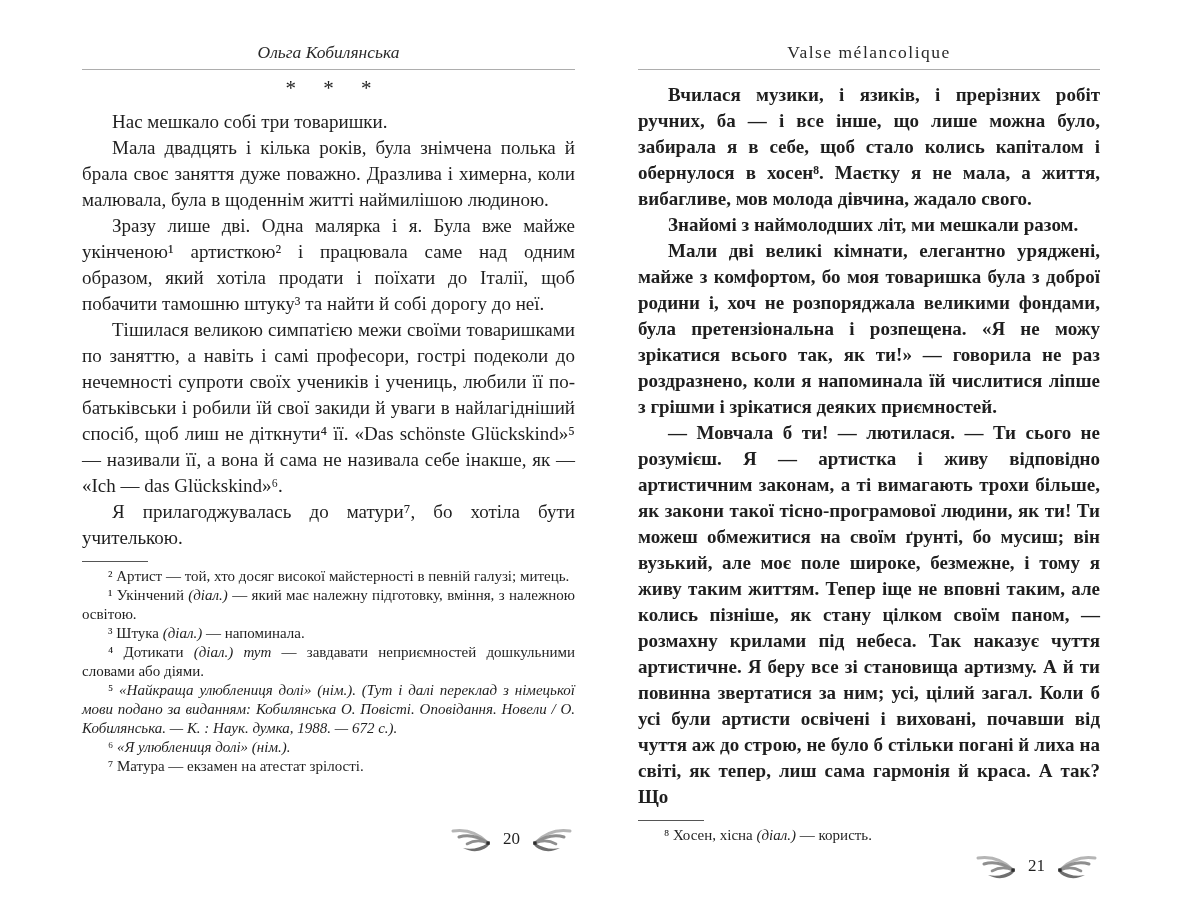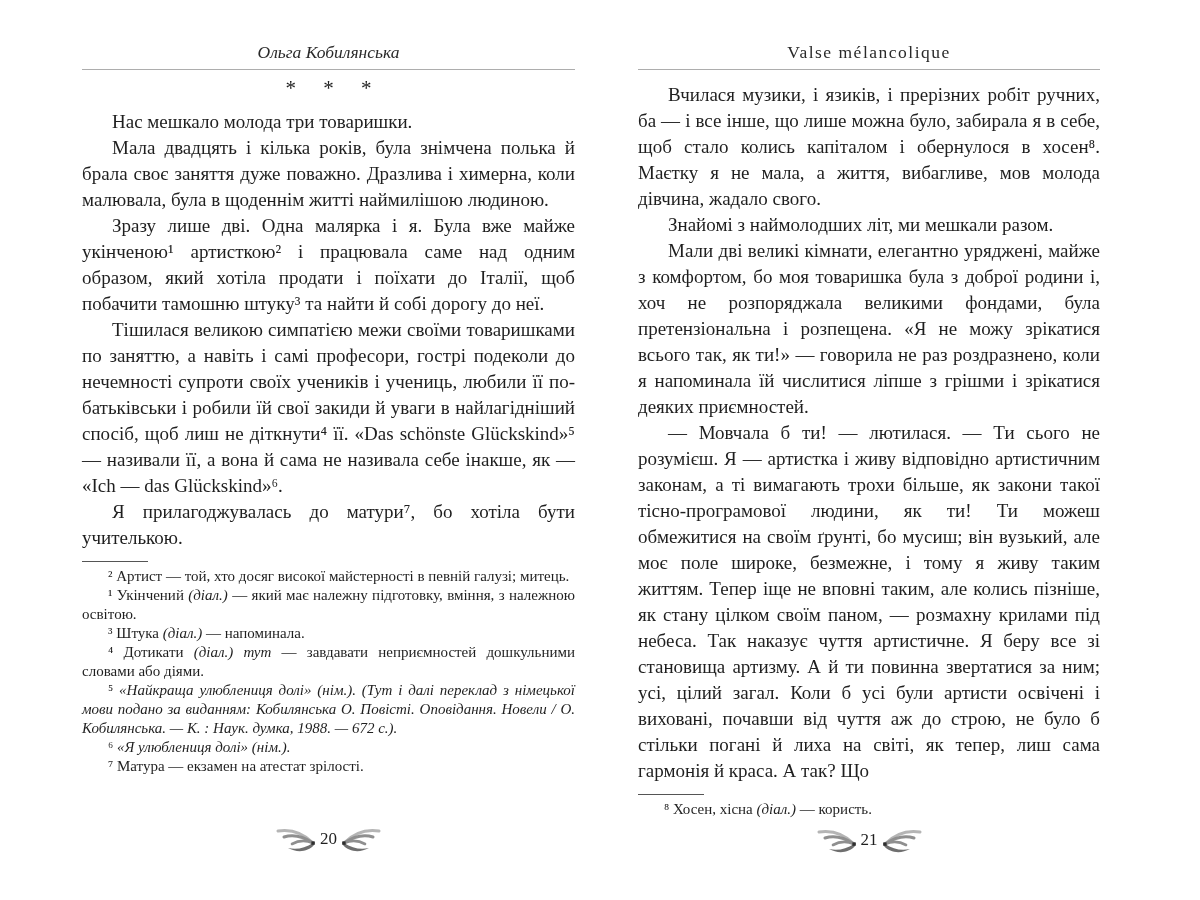--- a/index.html
+++ b/index.html
@@ -40,55 +40,55 @@
     text-align:center;
     font-size:21px;
     line-height:26px;
     letter-spacing:11px;
     margin-top:5px;
     text-indent:11px; 
   }
 
   .body-text{text-align:justify;font-size:19px;line-height:26px;}
   .page-left .body-text{margin-top:8px;}
-  .page-right .body-text{margin-top:12px;}
+  .page-right .body-text{margin-top:12px;font-weight:bold;}
   .body-text p{text-indent:30px;}
 
   .fn-sep{
     width:66px;
     border-top:1px solid var(--sep);
     margin:10px 0 5px 0;
   }
   .footnotes{text-align:justify;font-size:15px;line-height:19px;}
   .footnotes p{text-indent:26px;}
   .it{font-style:italic;}
 
   .page-footer{
     margin-top:auto;
     padding-top:8px;
     display:flex;
-    justify-content:center;
+    justify-content:flex-end;
     align-items:center;
-    gap:1px;
+    gap:9px;
   }
   .page-num{font-size:17px;line-height:22px;}
   .orn{display:inline-flex;width:46px;height:26px;}
   .orn.flip{transform:scaleX(-1);}
   .orn svg{width:46px;height:26px;}
 </style>
 </head>
 <body>
 
 <section class="page page-left">
   <header class="running-head italic">Ольга Кобилянська</header>
 
   <div class="divider">* * *</div>
 
   <div class="body-text">
-      <p class="para">Нас мешкало молода три товаришки.</p>
+      <p class="para">Нас мешкало собі три товаришки.</p>
       <p class="para">Мала двадцять і кілька років, була знімчена полька й брала своє заняття дуже поважно. Дразлива і химерна, коли малювала, була в щоденнім житті наймилішою людиною.</p>
       <p class="para">Зразу лише дві. Одна малярка і я. Була вже майже укінченою¹ артисткою² і працювала саме над одним образом, який хотіла продати і поїхати до Італії, щоб побачити тамошню штуку³ та найти й собі дорогу до неї.</p>
       <p class="para">Тішилася великою симпатією межи своїми товаришками по заняттю, а навіть і самі професори, гострі подеколи до нечемності супроти своїх учеників і учениць, любили її по-батьківськи і робили їй свої закиди й уваги в найлагідніший спосіб, щоб лиш не діткнути⁴ її. «Das schönste Glückskind»⁵ — називали її, а вона й сама не називала себе інакше, як — «Ich — das Glückskind»⁶.</p>
       <p class="para">Я прилагоджувалась до матури⁷, бо хотіла бути учителькою.</p>
     </div>
 
   <div class="fn-sep"></div>
 
   <div class="footnotes">
       <p class="footnote"><span>² Артист — той, хто досяг високої майстерності в певній галузі; митець.</span></p>

